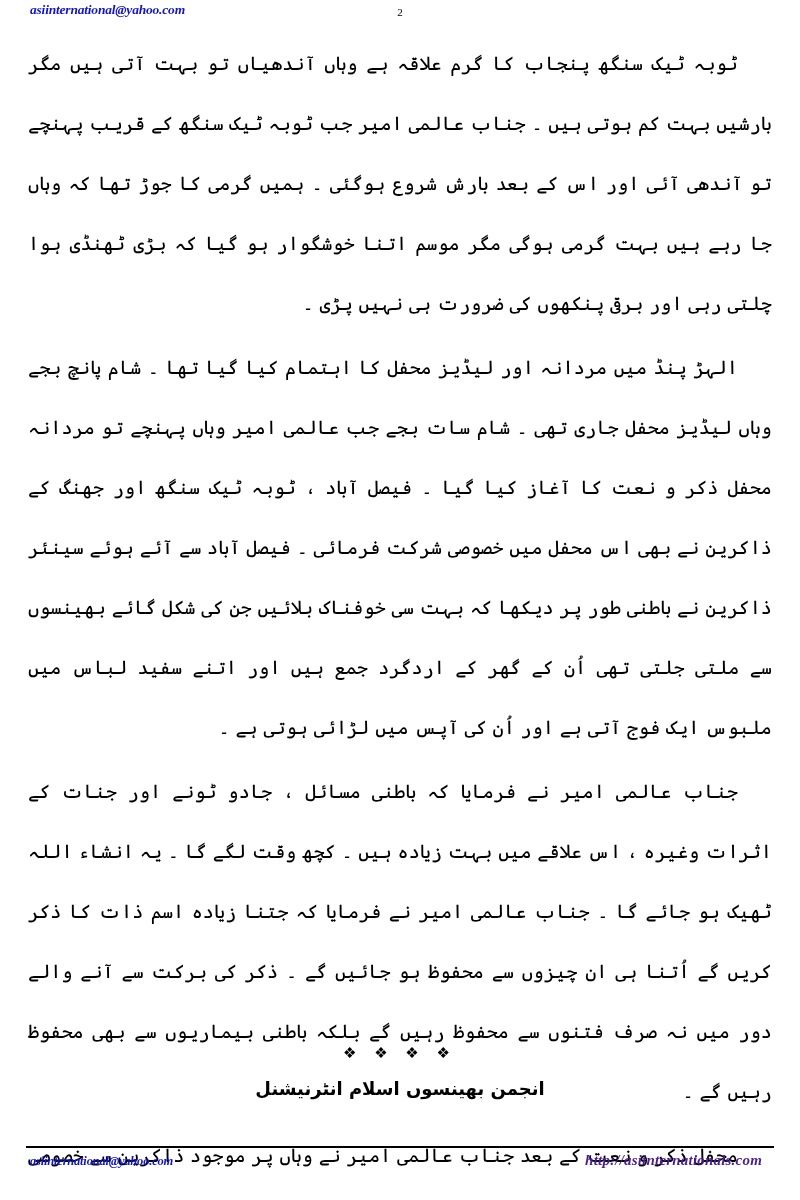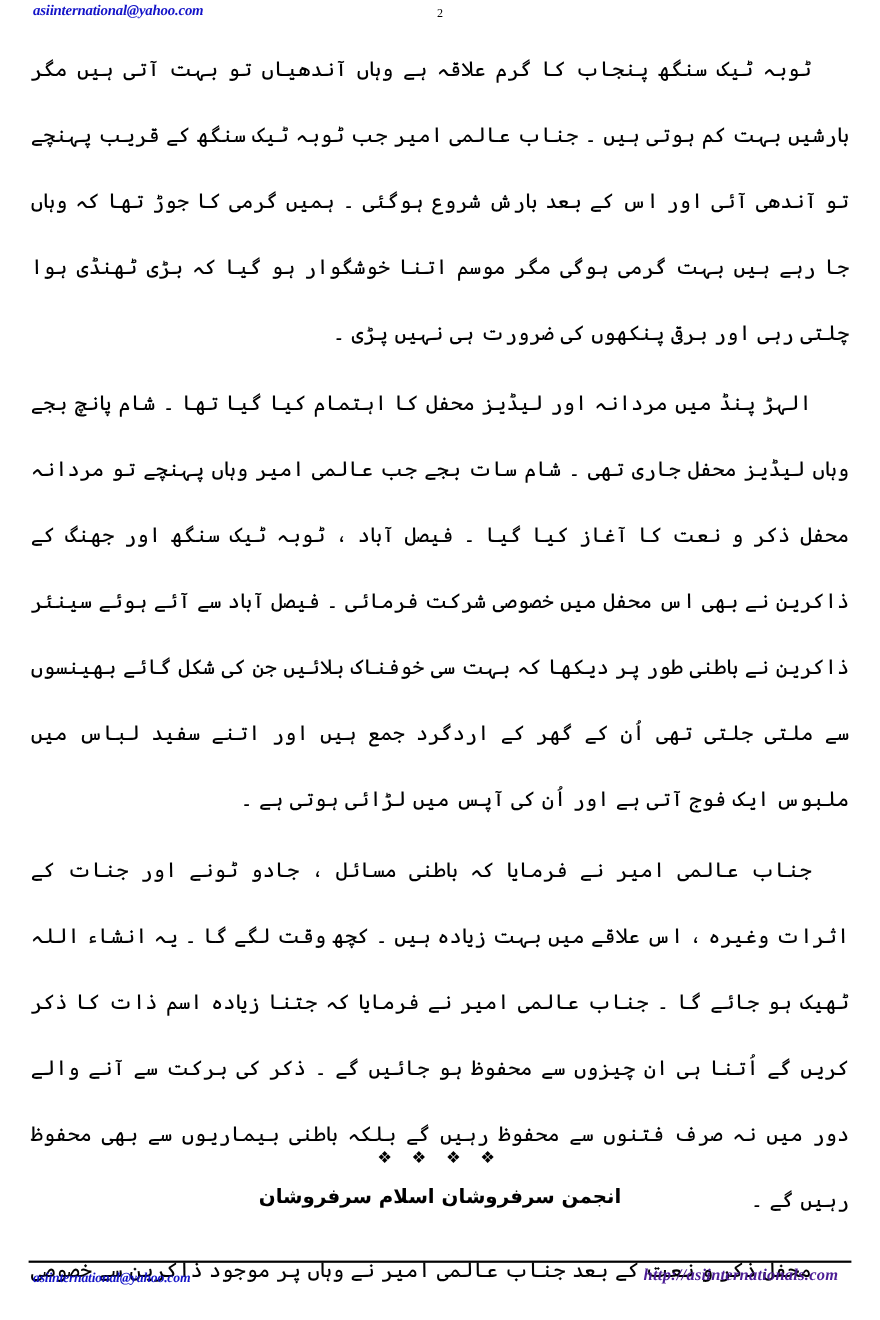--- a/index.html
+++ b/index.html
@@ -163,21 +163,21 @@
   <div class="doc-body">
     <p class="para indented">ٹوبہ ٹیک سنگھ پنجاب کا گرم علاقہ ہے وہاں آندھیاں تو بہت آتی ہیں مگر بارشیں بہت کم ہوتی ہیں ۔ جناب عالمی امیر جب ٹوبہ ٹیک سنگھ کے قریب پہنچے تو آندھی آئی اور اس کے بعد بارش شروع ہوگئی ۔ ہمیں گرمی کا جوڑ تھا کہ وہاں جا رہے ہیں بہت گرمی ہوگی مگر موسم اتنا خوشگوار ہو گیا کہ بڑی ٹھنڈی ہوا چلتی رہی اور برقی پنکھوں کی ضرورت ہی نہیں پڑی ۔</p>
     <p class="para indented">الہڑ پنڈ میں مردانہ اور لیڈیز محفل کا اہتمام کیا گیا تھا ۔ شام پانچ بجے وہاں لیڈیز محفل جاری تھی ۔ شام سات بجے جب عالمی امیر وہاں پہنچے تو مردانہ محفل ذکر و نعت کا آغاز کیا گیا ۔ فیصل آباد ، ٹوبہ ٹیک سنگھ اور جھنگ کے ذاکرین نے بھی اس محفل میں خصوصی شرکت فرمائی ۔ فیصل آباد سے آئے ہوئے سینئر ذاکرین نے باطنی طور پر دیکھا کہ بہت سی خوفناک بلائیں جن کی شکل گائے بھینسوں سے ملتی جلتی تھی اُن کے گھر کے اردگرد جمع ہیں اور اتنے سفید لباس میں ملبوس ایک فوج آتی ہے اور اُن کی آپس میں لڑائی ہوتی ہے ۔</p>
     <p class="para indented">جناب عالمی امیر نے فرمایا کہ باطنی مسائل ، جادو ٹونے اور جنات کے اثرات وغیرہ ، اس علاقے میں بہت زیادہ ہیں ۔ کچھ وقت لگے گا ۔ یہ انشاء اللہ ٹھیک ہو جائے گا ۔ جناب عالمی امیر نے فرمایا کہ جتنا زیادہ اسم ذات کا ذکر کریں گے اُتنا ہی ان چیزوں سے محفوظ ہو جائیں گے ۔ ذکر کی برکت سے آنے والے دور میں نہ صرف فتنوں سے محفوظ رہیں گے بلکہ باطنی بیماریوں سے بھی محفوظ رہیں گے ۔</p>
     <p class="para indented">محفل ذکر و نعت کے بعد جناب عالمی امیر نے وہاں پر موجود ذاکرین سے خصوصی نشست فرمائی اور رات گئے تک آنے والے پرفتن دور کے بارے ، آنے والے حالات کے بارے میں گفتگو فرمائی ۔ ذاکرین سے گفتگو کرتے ہوئے اُنہوں نے فرمایا کہ وقت بہت تھوڑا ہے ۔ ہمیں کٹھن حالات کا سامنا کرنے کیلئے تیار رہنا چاہیے ۔ ان حالات میں ذاکرین کی ذمہ داریاں بہت بڑھ گئی ہیں ۔ تمام ذاکرین کو چاہیے کہ وہ زیادہ سے زیادہ وقت مشن کے فروغ میں دیں اور اپنے اردگرد کے لوگوں کو ذکر قلب حاصل کرنے کی دعوت دیں تا کہ اُن کے اندر اللہ کا نور آئے اور وہ مستقبل قریب میں آنے والے پرفتن دور میں تمام آفتوں سے محفوظ رہیں ۔</p>
 
   </div>
 
   <div class="separator">❖ ❖ ❖ ❖</div>
 
-  <div class="signature">انجمن سرفروشان اسلام سرفروشان</div>
+  <div class="signature">انجمن بھینسوں اسلام انٹرنیشنل</div>
 
   <div class="page-footer">
     <div class="footer-rule"></div>
     <div class="footer-email">asiinternational@yahoo.com</div>
     <div class="footer-url">http://asiinternationals.com</div>
   </div>
 
 </div>
 
 </body></html>

